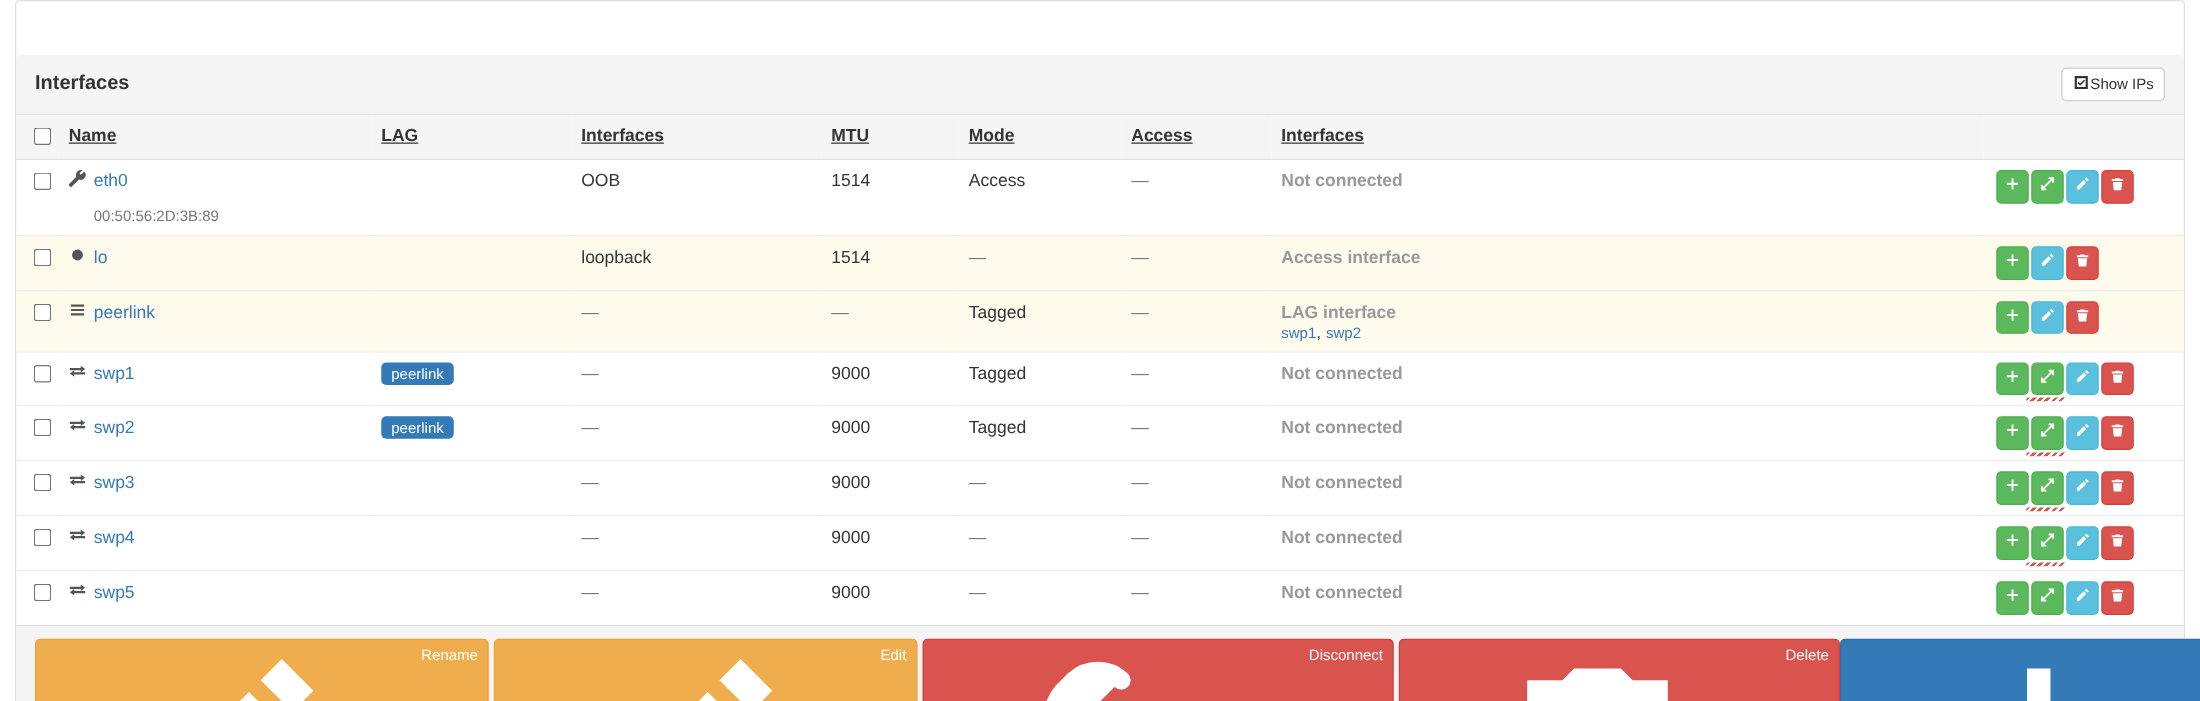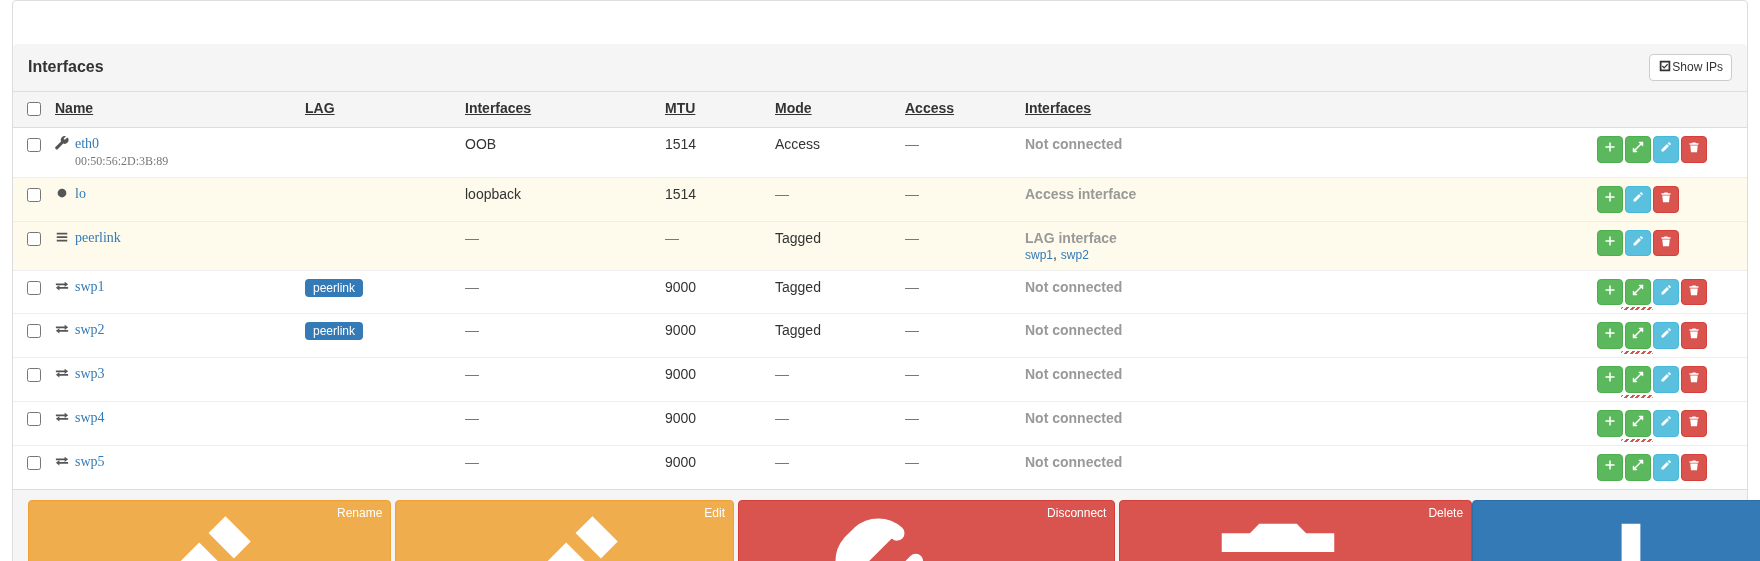--- a/index.html
+++ b/index.html
@@ -76,21 +76,21 @@
 
   input[type=checkbox] {
     width: 14px; height: 14px;
     margin: 2px 0 0 6px;
   }
 
   a.link { color: #337ab7; text-decoration: none; }
   .small-link { color: #337ab7; font-size: 12px; text-decoration: none; }
 
   .muted { color: #999; font-weight: bold; }
-  .mac   { color: #777; font-size: 12px; margin-top: 2px; display: block; }
+  .mac   { color: #777; font-size: 12px; margin-top: 14px; display: block; }
   .dash  { color: #777; }
 
   
   .label {
     display: inline-block;
     padding: 3px 8px;
     font-size: 12px;
     color: #fff;
     border-radius: 4px;
     line-height: 1;
@@ -131,21 +131,21 @@
   .row-actions .btn {
     padding: 4px 6px;
     margin-left: 2px;
   }
   .row-actions .btn svg { width: 12px; height: 12px; }
 
   .icon { width: 14px; height: 14px; display: inline-block; vertical-align: -2px; }
   .icon-cell { margin-right: 6px; color: #555; }
   .icon-cell svg { width: 14px; height: 14px; }
 
-  .name-block { display: flex; align-items: flex-start; font-family: Liberation Serif, serif; }
+  .name-block { display: flex; align-items: flex-start; }
   .name-block .txt { display: inline-block; }
 
   .red-underline {
     position: relative;
     display: inline-block;
   }
   .red-underline::after {
     content: "";
     position: absolute;
     left: -2px; right: -2px; bottom: -5px;

